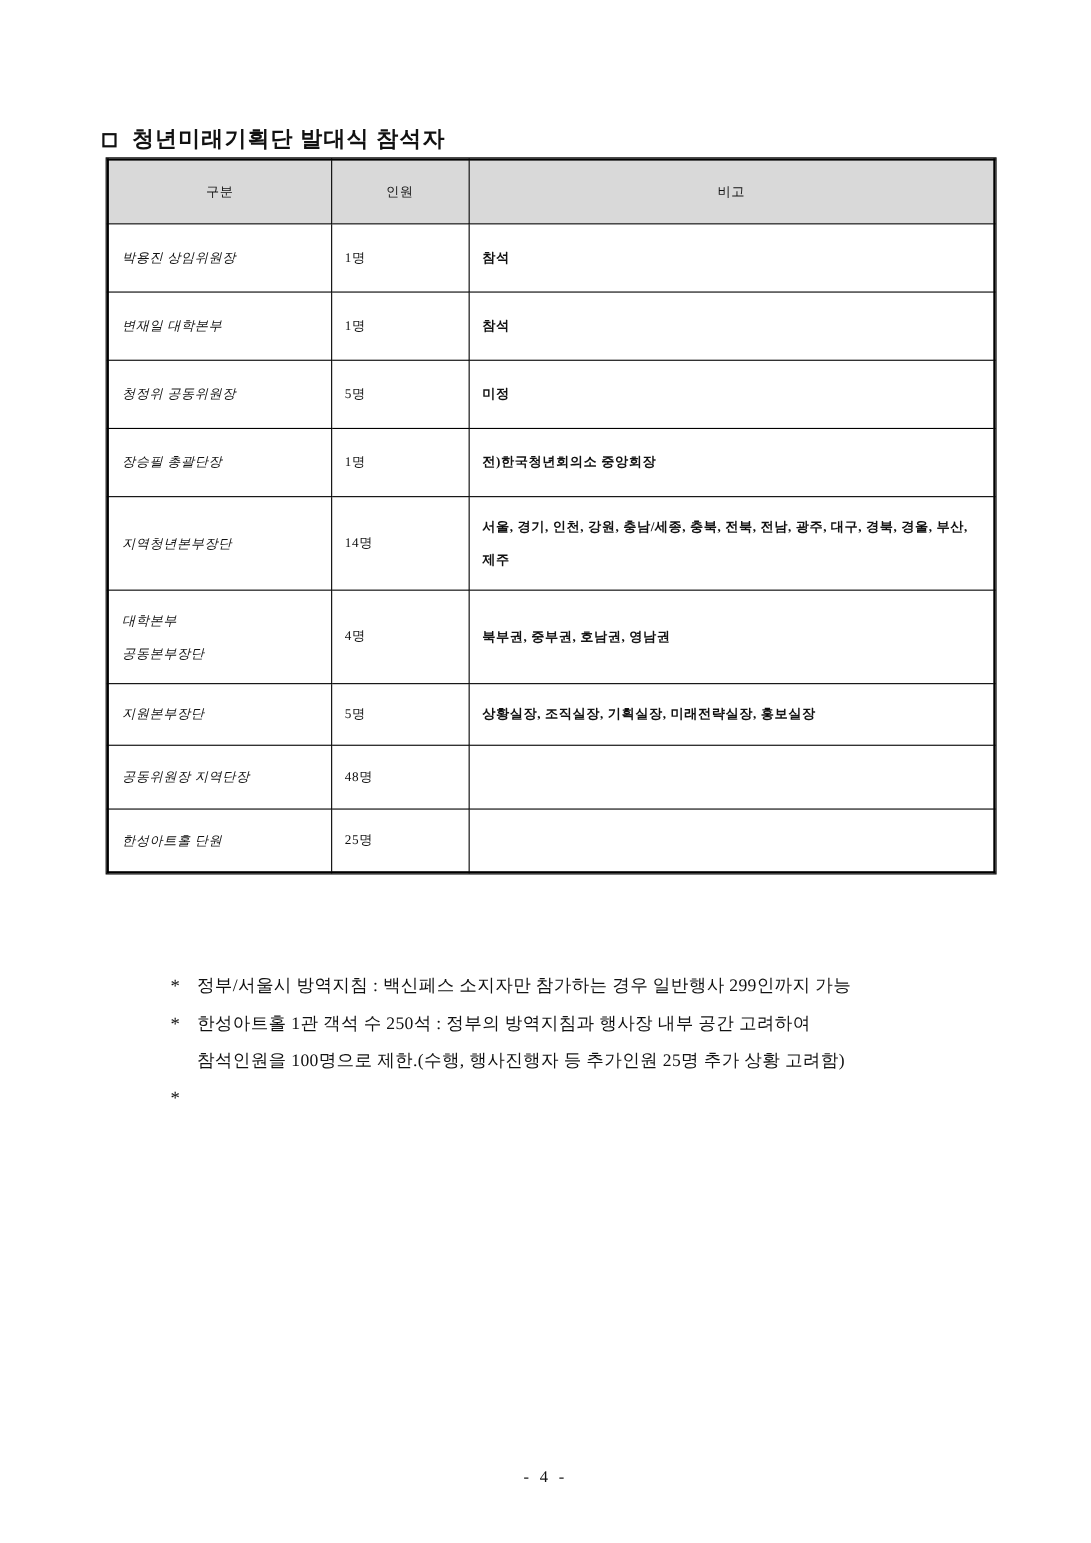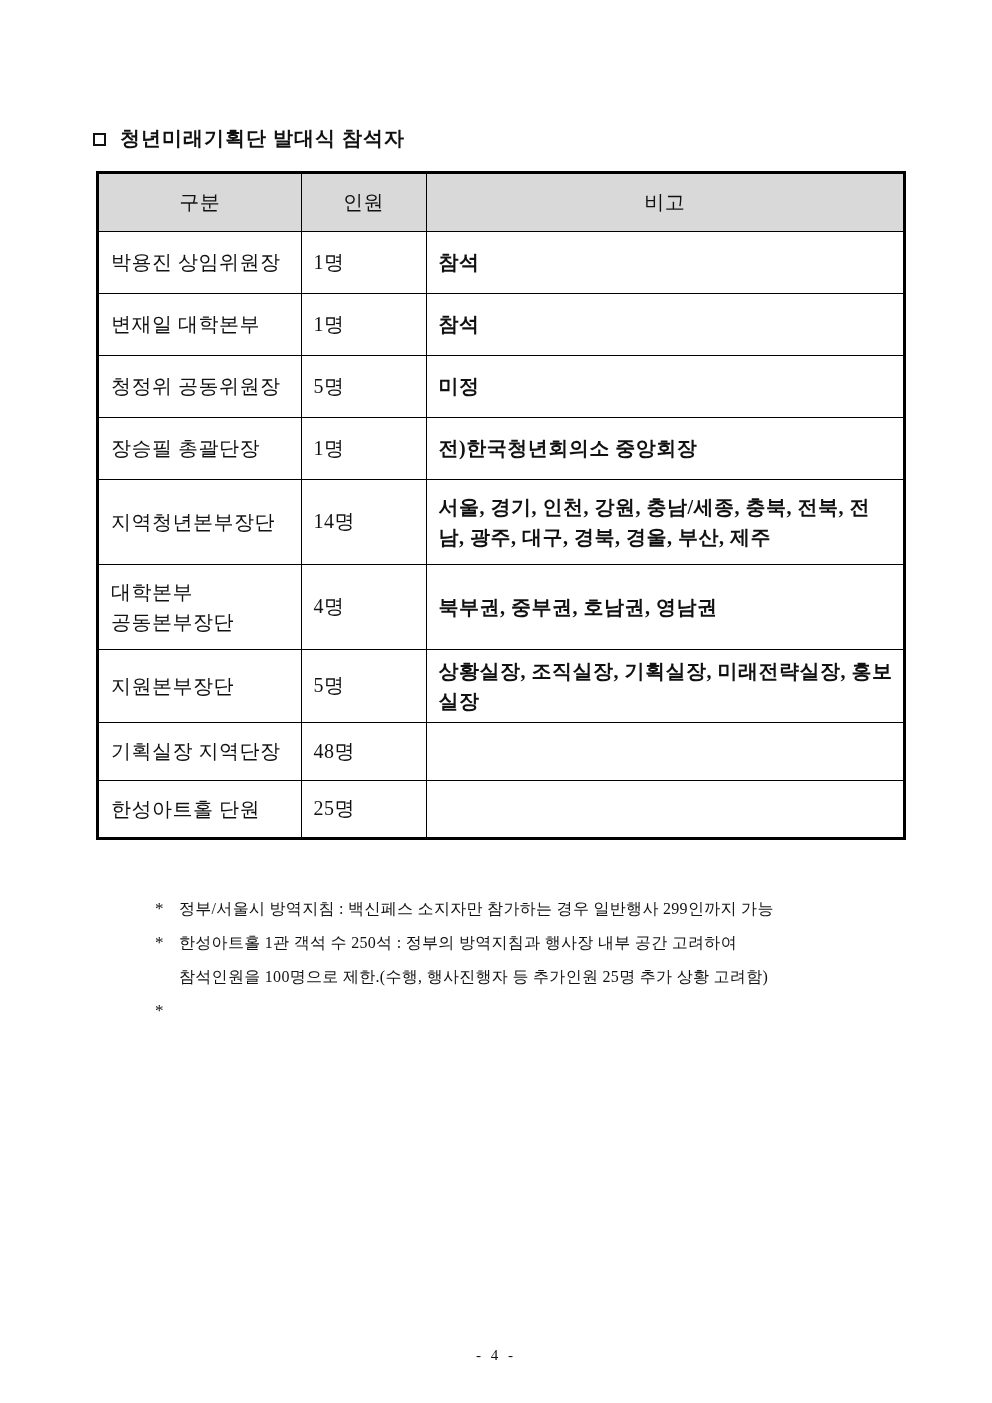--- a/index.html
+++ b/index.html
@@ -4,21 +4,21 @@
 <style>
   * { margin: 0; padding: 0; box-sizing: border-box; }
   html, body { background: #ffffff; }
   body {
     width: 992px;
     height: 1403px;
     position: relative;
     font-family: "Liberation Serif", "DejaVu Serif", serif;
     color: #111111;
   }
-  .page { position: absolute; inset: 0; margin-top: 12px; }
+  .page { position: absolute; inset: 0; }
 
   
   .doc-title {
     position: absolute;
     left: 93px;
     top: 113px;
     display: flex;
     align-items: center;
     gap: 14px;
     font-size: 20px;
@@ -30,44 +30,44 @@
     width: 13px;
     height: 13px;
     border: 2.5px solid #111;
     margin-top: 2px;
   }
 
   
   table.attendees {
     position: absolute;
     left: 97px;
-    top: 160px;
+    top: 144px;
     width: 806px;
     border-collapse: collapse;
     table-layout: fixed;
-    font-size: 20px;
+    font-size: 12px;
   }
   table.attendees th, table.attendees td {
     border: 1px solid #000;
     vertical-align: middle;
     letter-spacing: 0.5px;
   }
   table.attendees { border: 2px solid #000; outline: 1px solid #000; }
   col.c1 { width: 203px; }
   col.c2 { width: 125px; }
   col.c3 { width: 478px; }
   thead th {
     height: 58px;
     background: #d9d9d9;
     font-weight: normal;
     text-align: center;
     border-bottom: 5px double #000;
   }
   tbody td { padding: 6px 10px 6px 12px; text-align: left; }
-  tbody td.cat { white-space: pre-line; line-height: 30px; }
+  tbody td.cat { white-space: pre-line; line-height: 30px; font-style: italic; }
   tbody td.remark { line-height: 30px; font-weight: bold; }
   tbody tr:nth-child(1), tbody tr:nth-child(2),
   tbody tr:nth-child(3), tbody tr:nth-child(4) { height: 62px; }
   tbody tr:nth-child(5), tbody tr:nth-child(6) { height: 85px; }
   tbody tr:nth-child(7) { height: 56px; }
   tbody tr:nth-child(8), tbody tr:nth-child(9), tbody tr:nth-child(10) { height: 58px; }
 
   
   .footnotes {
     position: absolute;
@@ -164,21 +164,21 @@
       <td class="remark">북부권, 중부권, 호남권, 영남권</td>
     </tr>
 
     <tr>
       <td class="cat">지원본부장단</td>
       <td class="cnt">5명</td>
       <td class="remark">상황실장, 조직실장, 기획실장, 미래전략실장, 홍보실장</td>
     </tr>
 
     <tr>
-      <td class="cat">기획실장 지역단장</td>
+      <td class="cat">공동위원장 지역단장</td>
       <td class="cnt">48명</td>
       <td class="remark"></td>
     </tr>
 
     <tr>
       <td class="cat">한성아트홀 단원</td>
       <td class="cnt">25명</td>
       <td class="remark"></td>
     </tr>
 

